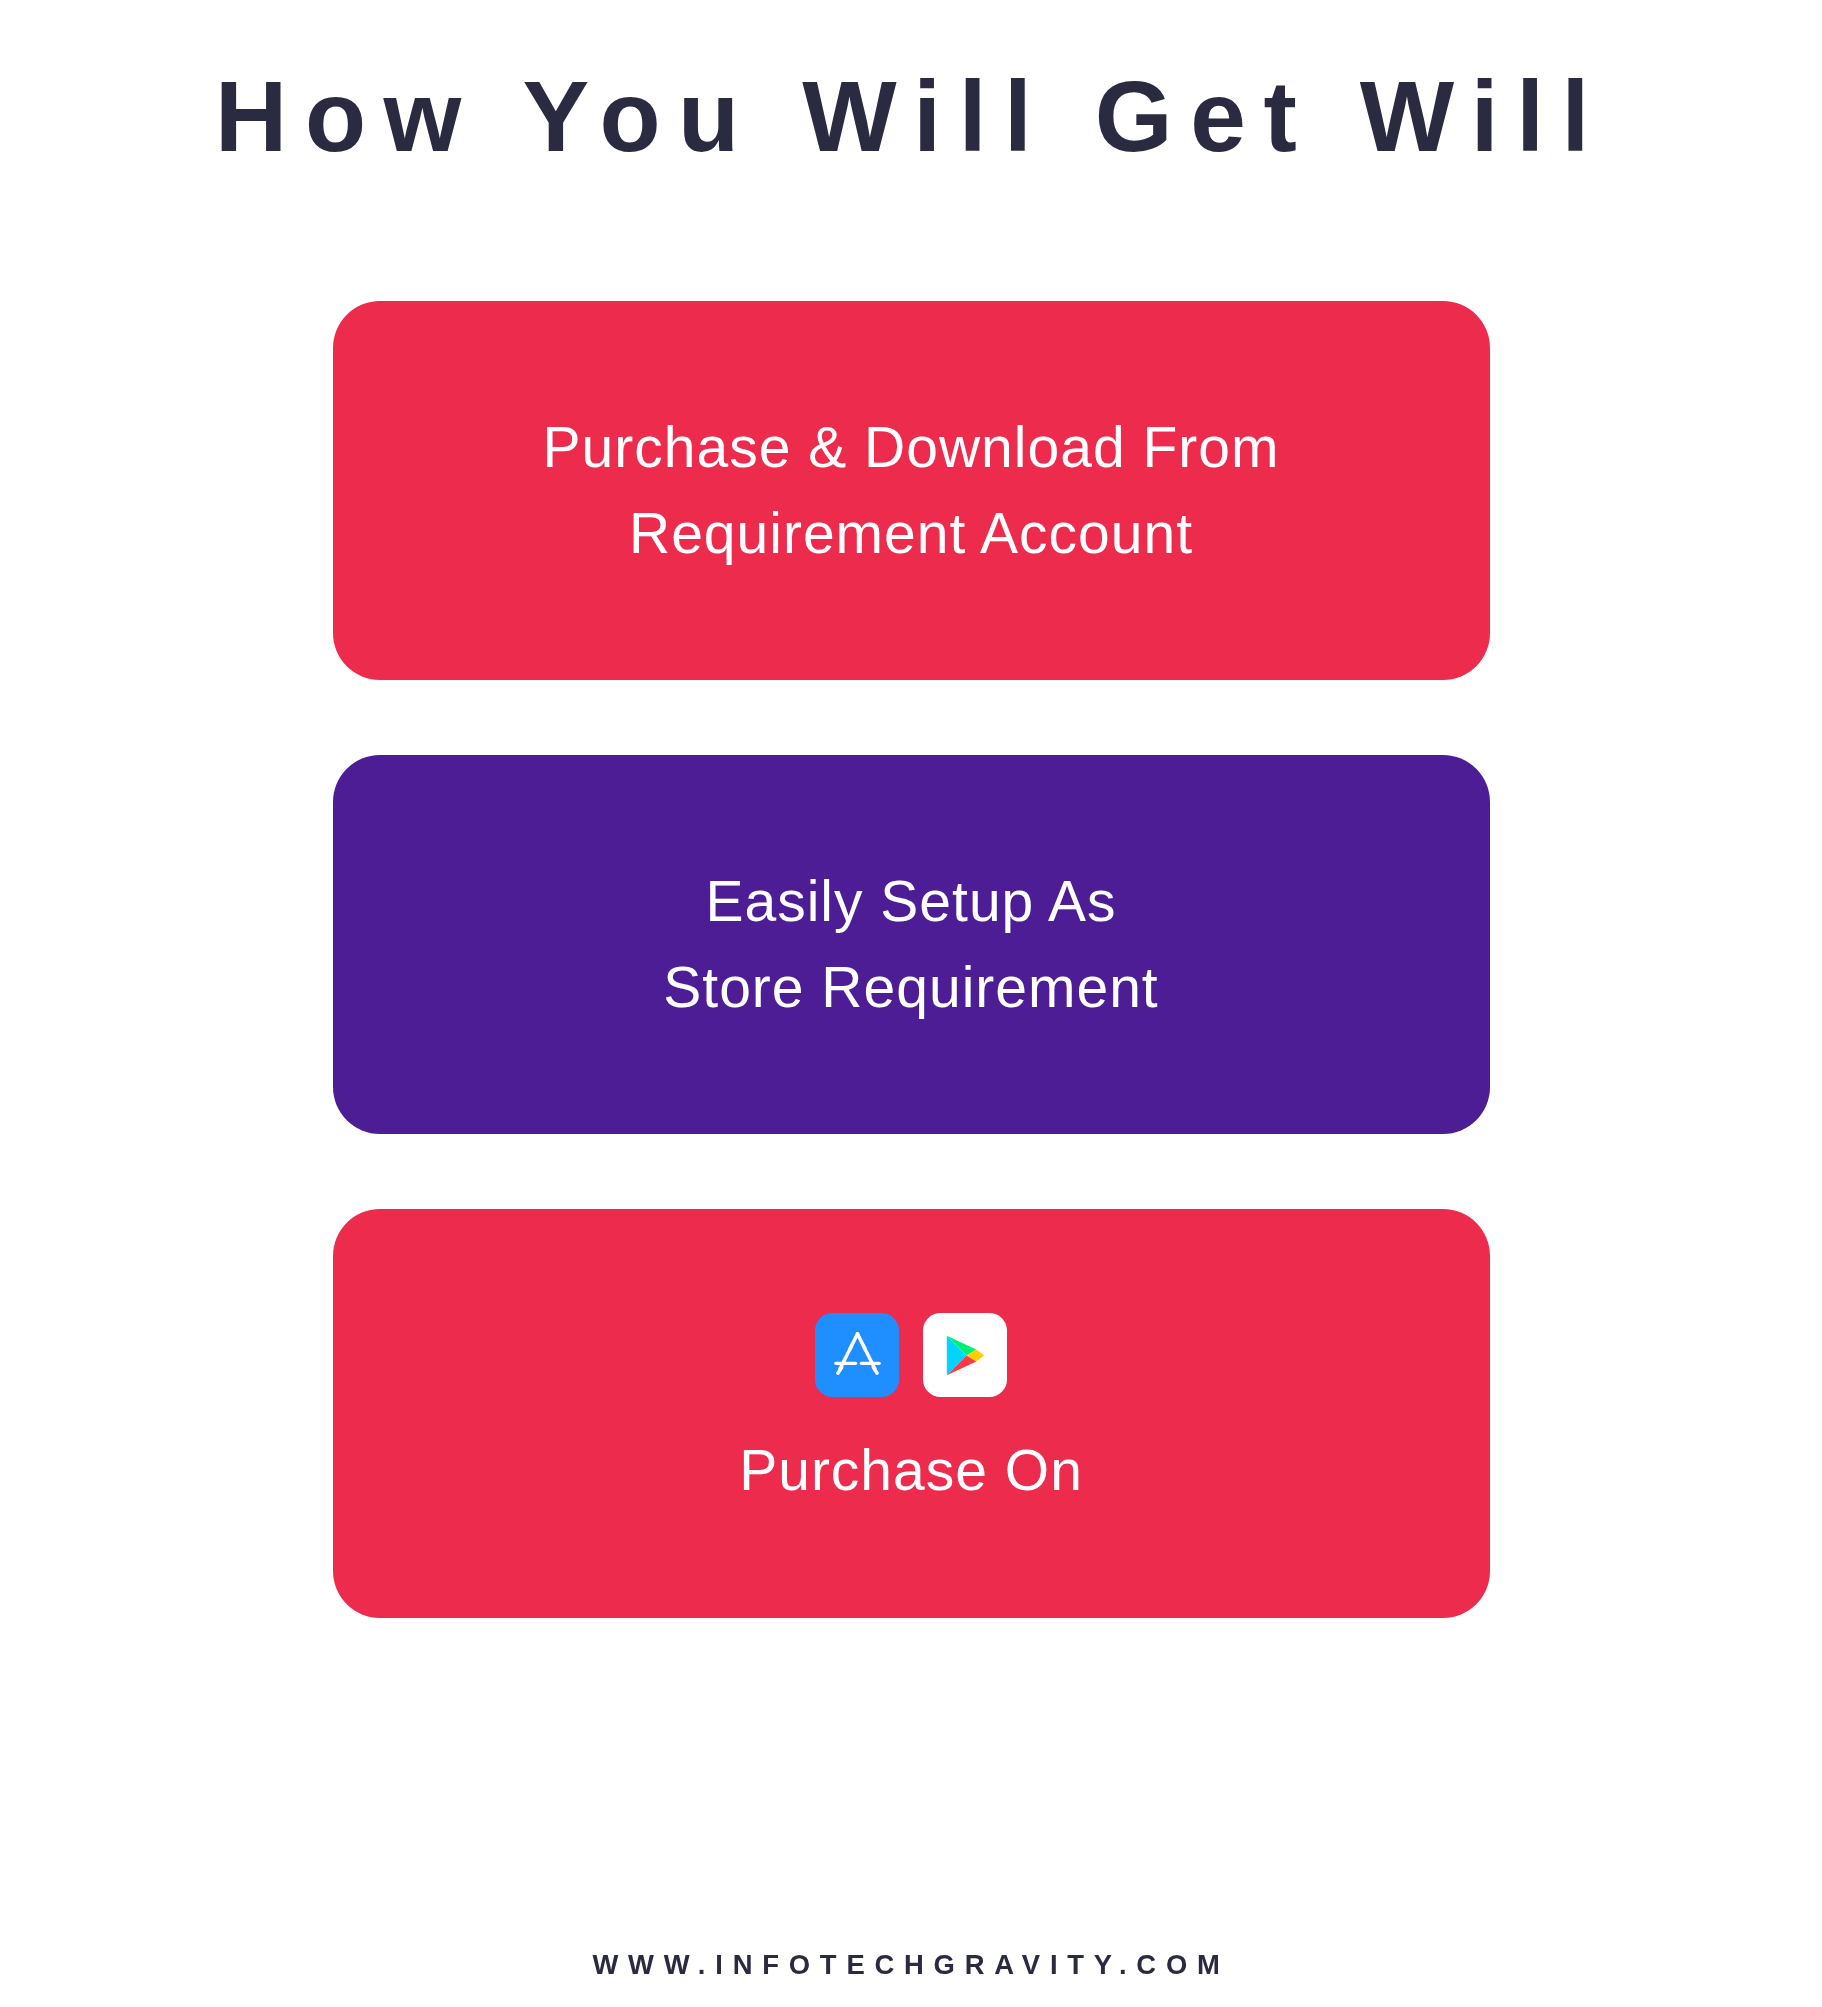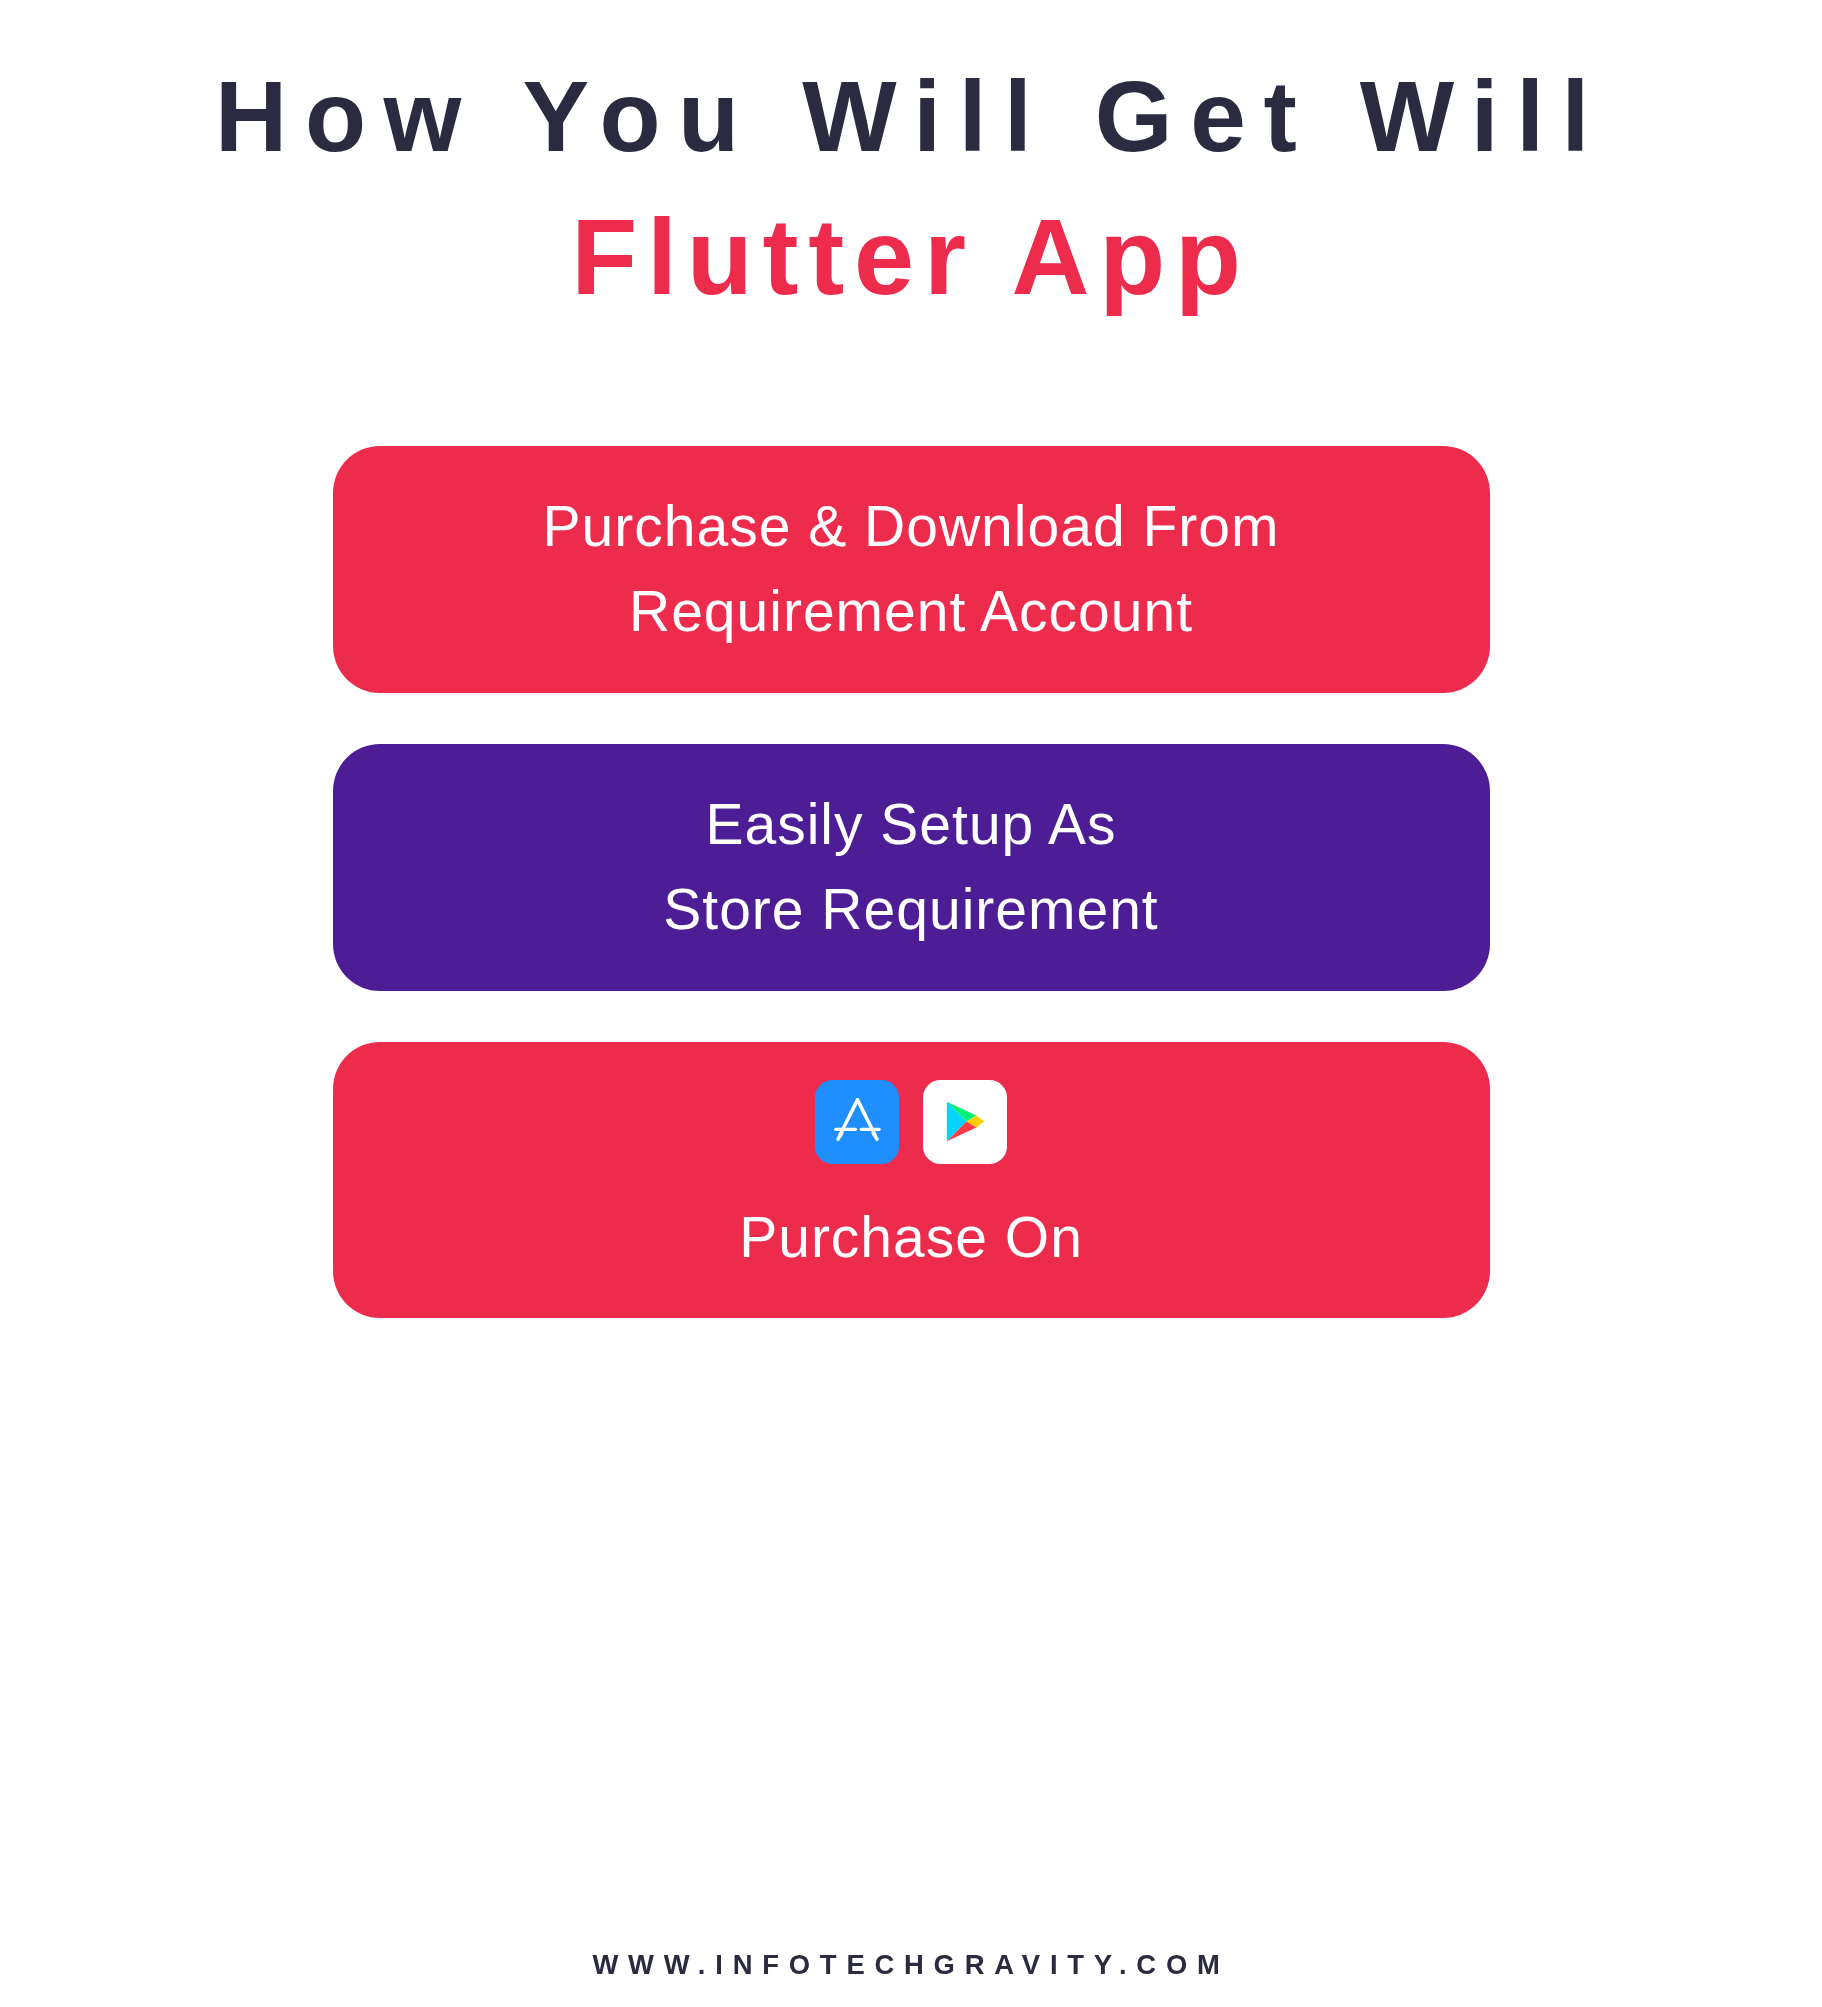--- a/index.html
+++ b/index.html
@@ -31,22 +31,22 @@
   .heading-line2 {
     font-size: 108px;
     font-weight: 800;
     color: #ed2b4c;
     letter-spacing: 9.8px;
     margin-top: 19.6px;
   }
   .card {
     width: 1157px;
     border-radius: 47px;
-    padding: 38px 39px;
-    margin-bottom: 51px;
+    padding: 104px 39px;
+    margin-bottom: 75px;
     display: flex;
     flex-direction: column;
     align-items: center;
     justify-content: center;
     text-align: center;
   }
   .card-red {
     background: #ed2b4c;
     color: #ffffff;
   }
@@ -87,21 +87,20 @@
     margin-top: auto;
     margin-bottom: 26px;
     text-transform: uppercase;
   }
 </style>
 </head>
 <body>
 
 <div class="heading">
   <div class="heading-line1">How You Will Get Will</div>
-  <div class="heading-line2">Flutter App</div>
 </div>
 
 <div class="card card-red">
   <div class="card-text">
     <div>Purchase &amp; Download From</div>
     <div>Requirement Account</div>
   </div>
 </div>
 
 <div class="card card-dark">

